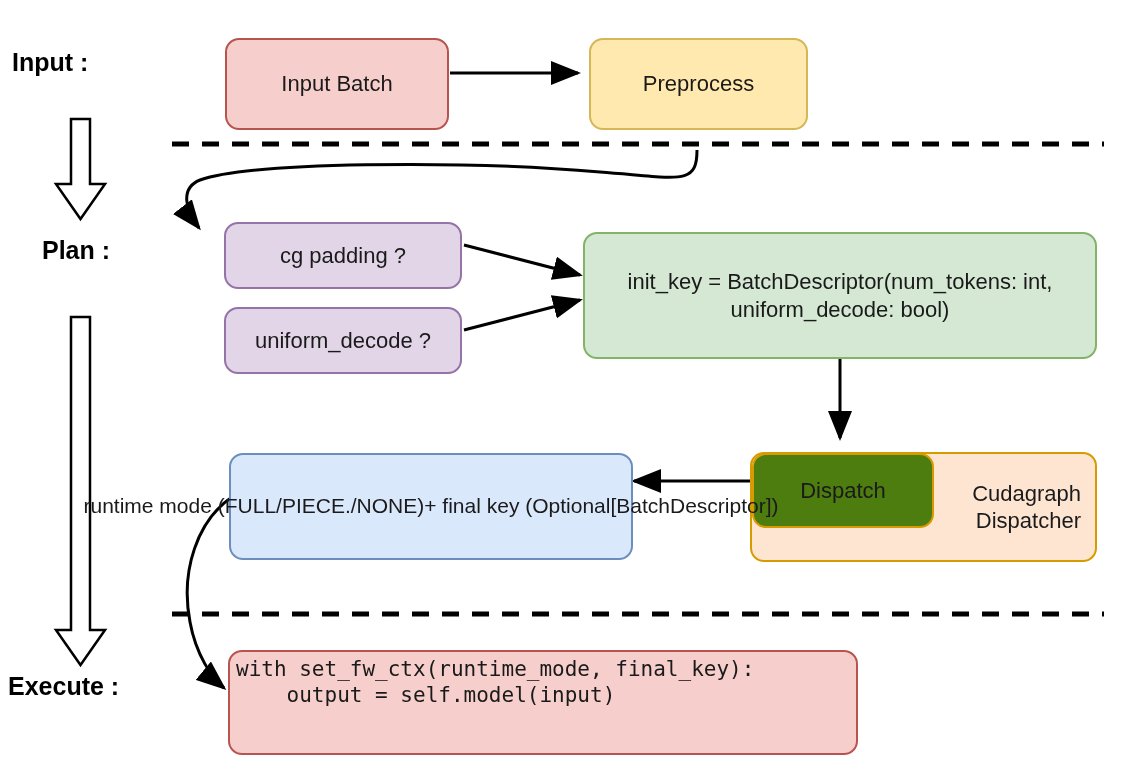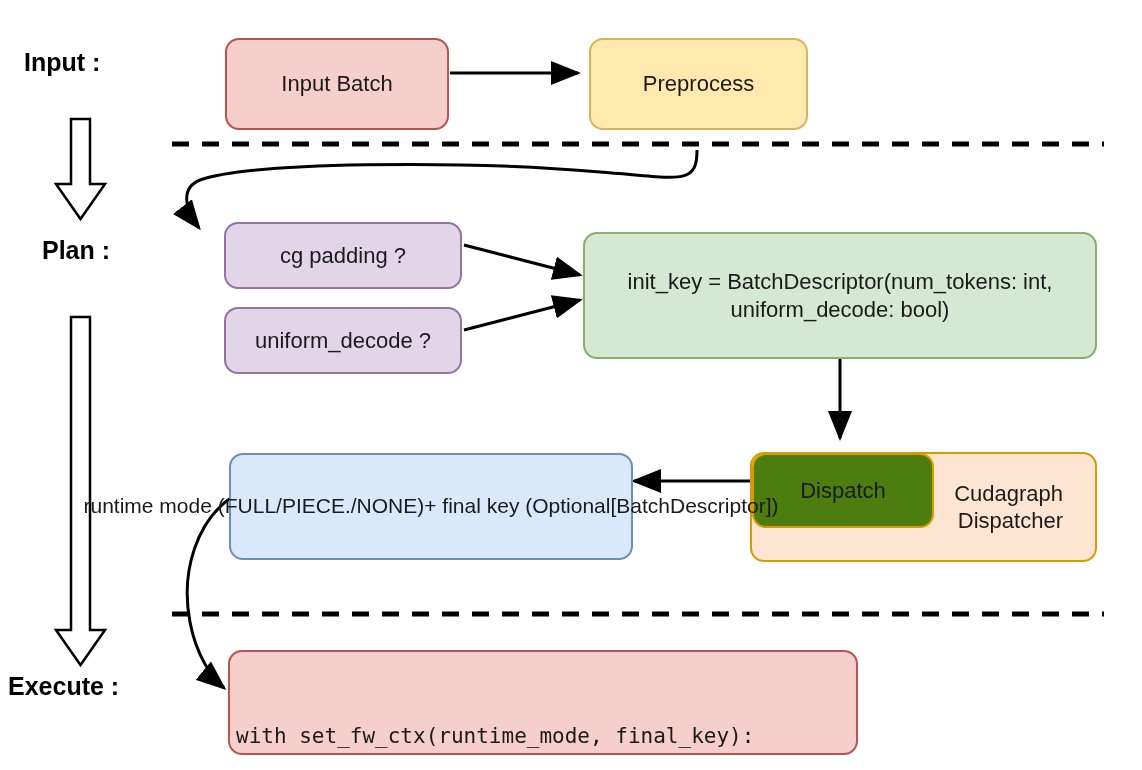--- a/index.html
+++ b/index.html
@@ -69,21 +69,21 @@
   }
   .node-blue {
     background: #dae8fc;
     border-color: #6c8ebf;
   }
   .node-orange-outer {
     background: #fde5d2;
     border-color: #d79b00;
     align-items: center;
     justify-content: flex-end;
-    padding-right: 32px;
+    padding-right: 14px;
   }
   .node-orange-inner {
     background: #4d7c0f;
     border-color: #d79b00;
   }
   .code-node {
     font-family: "DejaVu Sans Mono", "Liberation Mono", monospace;
     font-size: 21px;
     justify-content: flex-start;
     align-items: center;
@@ -122,21 +122,21 @@
 
     <line x1="464" y1="330" x2="580" y2="300" stroke="#000000" stroke-width="3" marker-end="url(#arrowhead)"></line>
 
     <line x1="840" y1="352" x2="840" y2="438" stroke="#000000" stroke-width="3" marker-end="url(#arrowhead)"></line>
 
     <line x1="750" y1="481" x2="634" y2="481" stroke="#000000" stroke-width="3" marker-end="url(#arrowhead)"></line>
 
     <path d="M 232 497 C 198 520 180 570 190 622 C 196 655 212 678 224 688" fill="none" stroke="#000000" stroke-width="3" marker-end="url(#arrowhead)"></path>
   </svg>
 
-  <div class="stage-label" style="left:24px; top:48px;">Input :</div>
+  <div class="stage-label" style="left:12px; top:48px;">Input :</div>
   <div class="stage-label" style="left:42px; top:236px;">Plan :</div>
   <div class="stage-label" style="left:8px; top:672px;">Execute :</div>
 
   <div class="node node-pink" style="left:225px; top:28px; width:224px; height:92px;">
     <span class="nowrap">Input Batch</span>
   </div>
 
   <div class="node node-yellow" style="left:589px; top:28px; width:219px; height:92px;">
     <span class="nowrap">Preprocess</span>
   </div>
@@ -161,17 +161,18 @@
 
   <div class="node node-orange-inner" style="left:752px; top:443px; width:182px; height:75px;">
     <span class="nowrap">Dispatch</span>
   </div>
 
   <div class="node node-blue" style="left:229px; top:443px; width:404px; height:107px; font-size:21px;">
     <span class="nowrap">runtime mode (FULL/PIECE./NONE)</span>
     <span class="nowrap">+ final key (Optional[BatchDescriptor])</span>
   </div>
 
-  <div class="node node-pink code-node" style="left:228px; top:640px; width:630px; height:105px; flex-direction:column; align-items:flex-start; justify-content:flex-end;">
+  <div class="node node-pink code-node" style="left:228px; top:640px; width:630px; height:105px; flex-direction:column; align-items:flex-start; justify-content:flex-start;">
     <span>with set_fw_ctx(runtime_mode, final_key):</span>
+    <span>    output = self.model(input)</span>
   </div>
 
 </div>
 
 </body></html>

